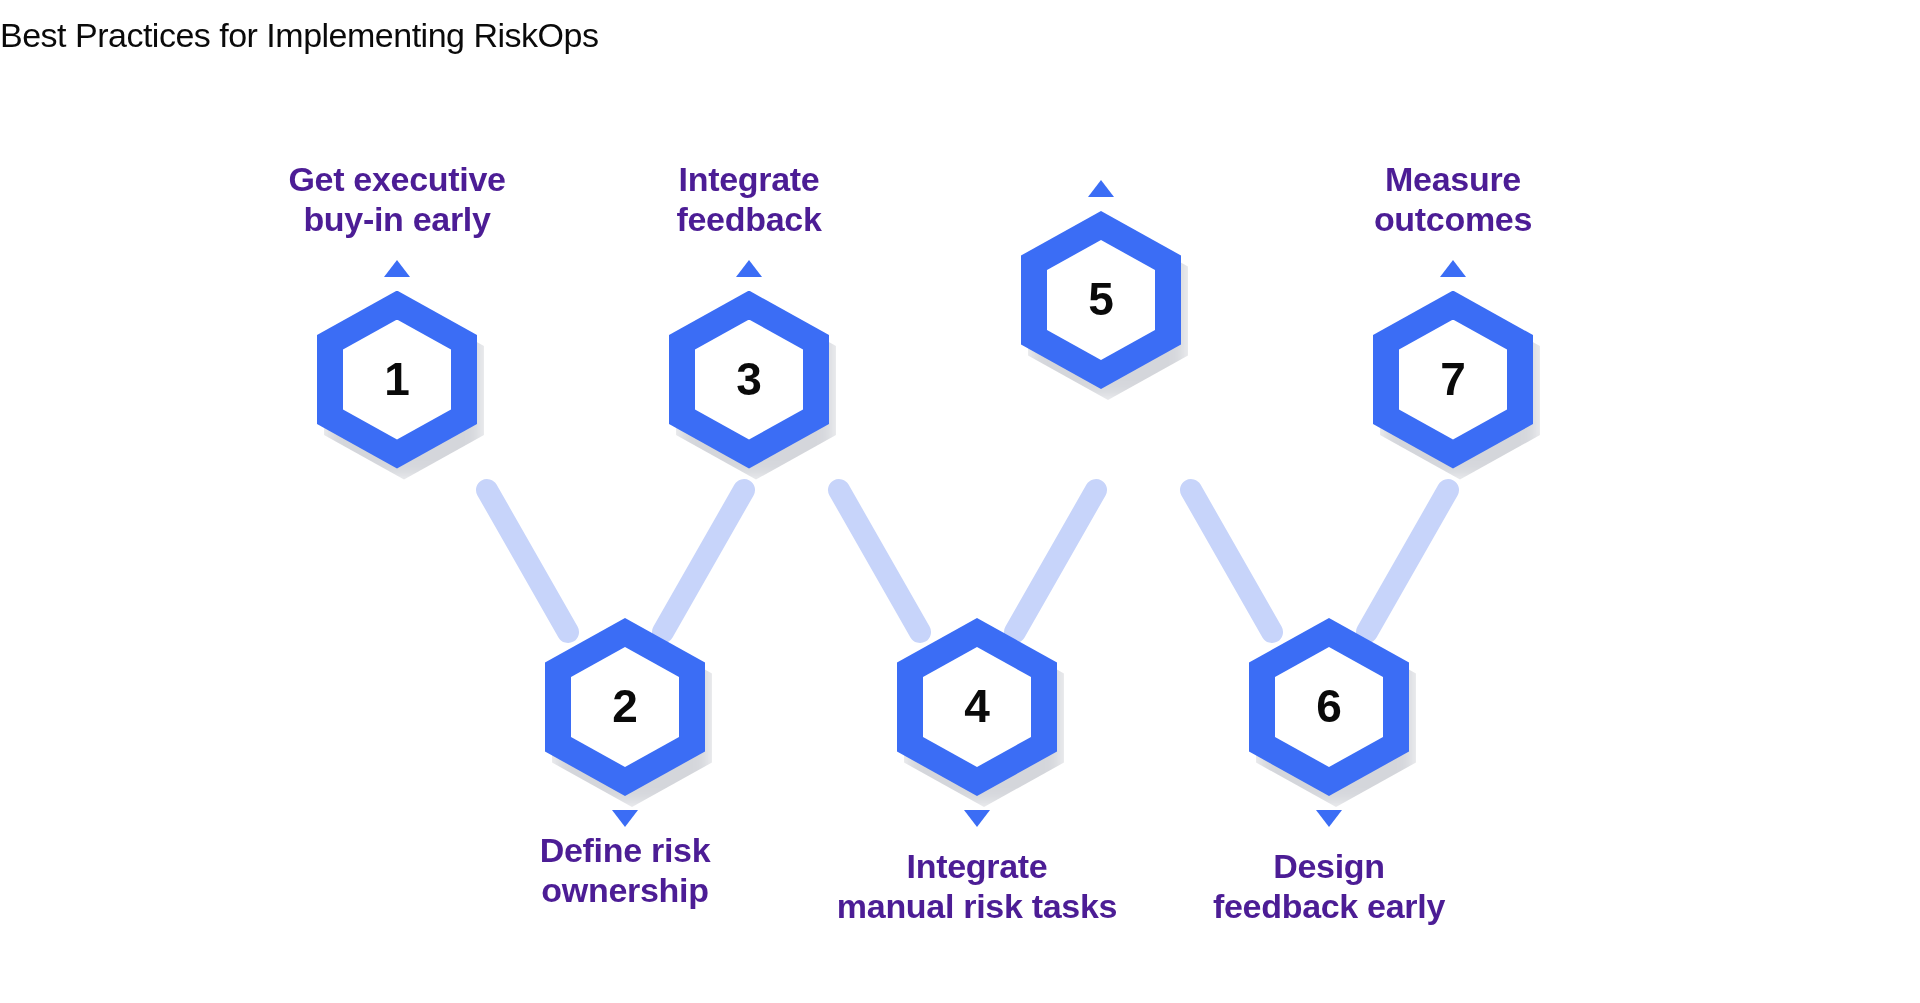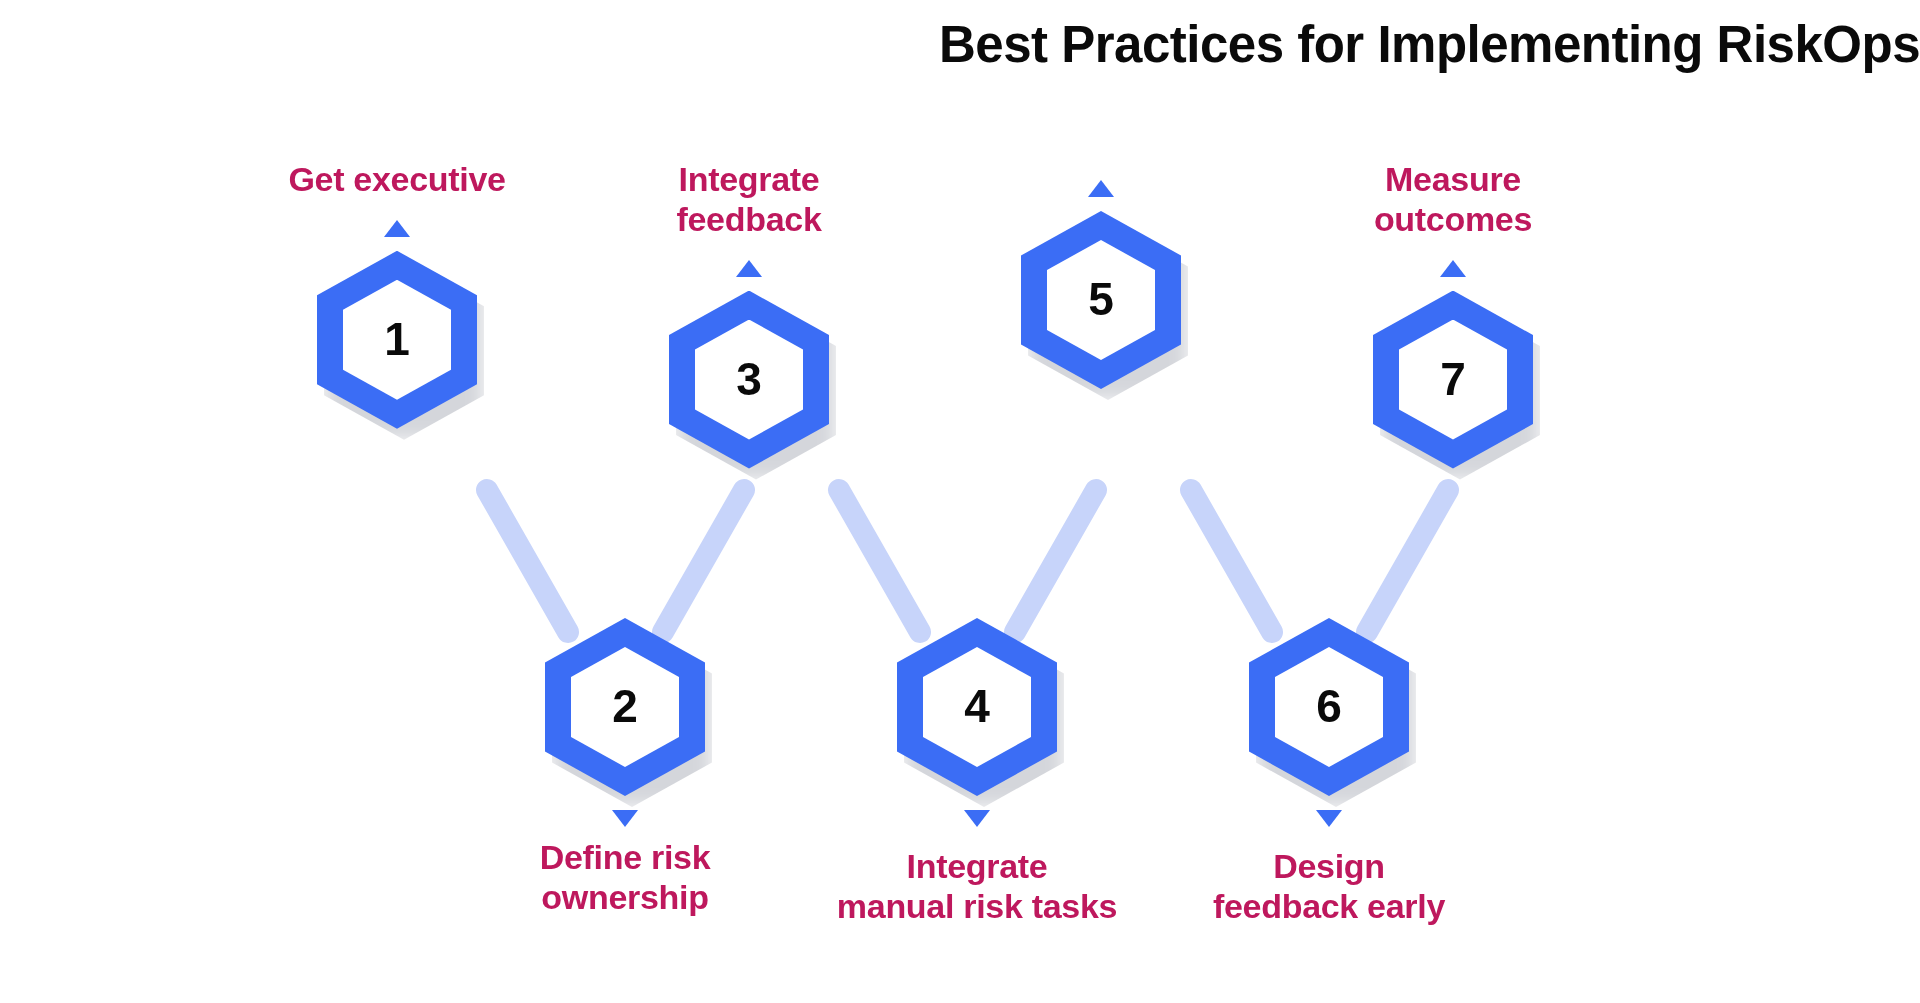--- a/index.html
+++ b/index.html
@@ -7,39 +7,39 @@
     width:1920px;height:1003px;
     background:#ffffff;
     font-family:"Liberation Sans", sans-serif;
     overflow:hidden;
   }
   #stage{position:relative;width:1920px;height:1003px;}
 
   
   .title{
     position:absolute;left:0;top:16px;width:1920px;
-    text-align:right;
-    font-size:51px;font-weight:bold;color:#0a0a0a;
+    text-align:left;
+    font-size:34px;font-weight:normal;color:#0a0a0a;
     letter-spacing:-0.5px;
     line-height:1.15;
   }
 
   
   .connectors{position:absolute;left:0;top:0;width:1920px;height:1003px;}
 
   
   .node{position:absolute;width:200px;}
   .node.top{ }
   .node.bottom{ }
 
   
   .label{
     width:260px;
     text-align:center;
-    font-size:34px;font-weight:bold;color:#be185d;
+    font-size:34px;font-weight:bold;color:#4c1d95;
     line-height:1.17;
     letter-spacing:-0.3px;
   }
   .label .l2{display:block;}
 
   
   .tri{
     width:0;height:0;margin:0 auto;
     border-left:13px solid transparent;
     border-right:13px solid transparent;
@@ -86,20 +86,21 @@
       <line x1="839" y1="490" x2="920" y2="632"></line>
       <line x1="1015" y1="632" x2="1096" y2="490"></line>
       <line x1="1191" y1="490" x2="1272" y2="632"></line>
       <line x1="1367" y1="632" x2="1448" y2="490"></line>
     </g>
   </svg>
 
   <div class="node top" style="left:297px;top:160px;">
     <div class="label" style="margin-left:-30px;">
       <span>Get executive</span>
+      <span class="l2">buy-in early</span>
     </div>
     <div class="tri up" style="margin-top:20px;"></div>
     <div class="hexwrap" style="margin-top:14px;">
       <div class="hex-shadow"></div>
       <div class="hex-outer"></div>
       <div class="hex-inner">
         <span class="hex-num">1</span>
       </div>
     </div>
   </div>
@@ -147,21 +148,21 @@
 
   <div class="node bottom" style="left:525px;top:618px;">
     <div class="hexwrap">
       <div class="hex-shadow"></div>
       <div class="hex-outer"></div>
       <div class="hex-inner">
         <span class="hex-num">2</span>
       </div>
     </div>
     <div class="tri down" style="margin-top:14px;"></div>
-    <div class="label" style="margin-left:-30px;margin-top:11px;">
+    <div class="label" style="margin-left:-30px;margin-top:4px;">
       <span>Define risk</span>
       <span class="l2">ownership</span>
     </div>
   </div>
 
   <div class="node bottom" style="left:877px;top:618px;">
     <div class="hexwrap">
       <div class="hex-shadow"></div>
       <div class="hex-outer"></div>
       <div class="hex-inner">

